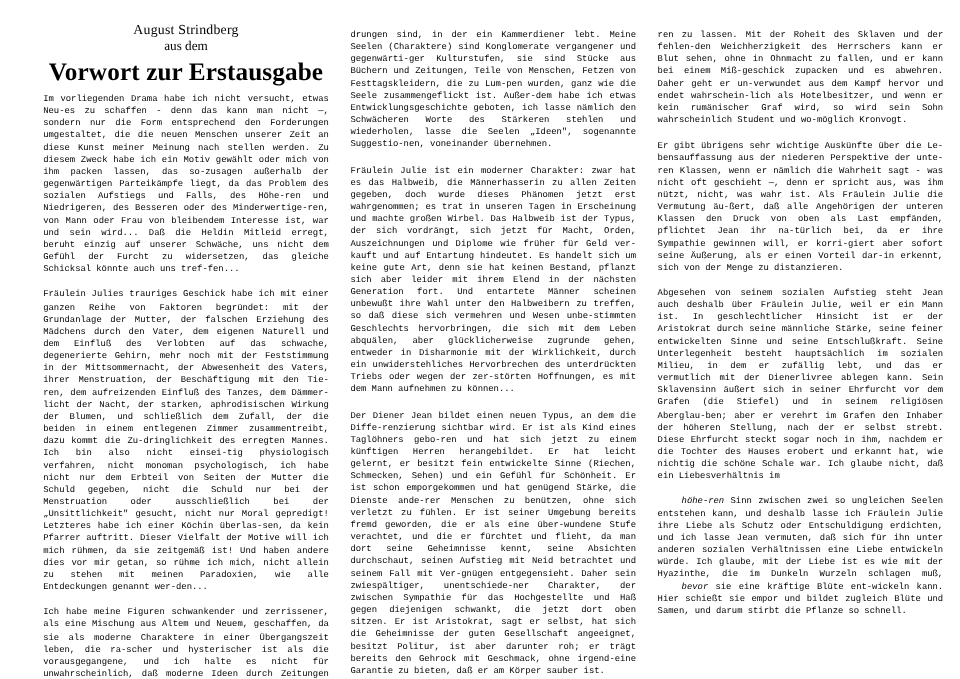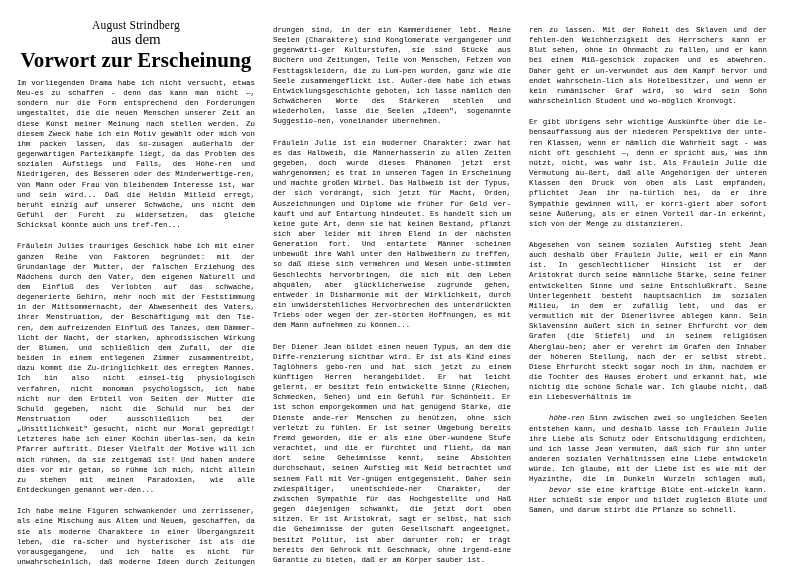--- a/index.html
+++ b/index.html
@@ -29,37 +29,37 @@
     font-family: "Liberation Serif", serif;
     margin: 0 0 5px 0;
   }
   .author {
     font-size: 11.5px;
     line-height: 14px;
     letter-spacing: 0.2px;
     margin-top: 18px;
   }
   .ausdem {
-    font-size: 15px;
+    font-size: 11px;
     line-height: 13px;
     margin-top: 1px;
   }
   .doctitle {
     font-size: 21px;
     line-height: 25px;
     font-weight: bold;
     letter-spacing: 0.1px;
     margin-top: 2px;
     white-space: nowrap;
   }
 
   
   .columns {
     position: absolute;
-    left: 17px;
+    left: 36px;
     top: 0;
     width: 740px;
     height: 566px;
     display: flex;
     gap: 18px;
   }
   .col {
     width: 238px;
     flex: 0 0 238px;
     position: relative;
@@ -88,21 +88,21 @@
 
 <div class="page">
 
   <div class="columns">
 
     <div class="col col-1">
 
       <div class="titleblock">
         <div class="author">August Strindberg</div>
         <div class="ausdem">aus dem</div>
-        <div class="doctitle">Vorwort zur Erscheinung</div>
+        <div class="doctitle">Vorwort zur Erstausgabe</div>
       </div>
 
       <p>Im vorliegenden Drama habe ich nicht versucht, etwas Neu-es zu schaffen - denn das kann man nicht —, sondern nur die Form entsprechend den Forderungen umgestaltet, die die neuen Menschen unserer Zeit an diese Kunst meiner Meinung nach stellen werden. Zu diesem Zweck habe ich ein Motiv gewählt oder mich von ihm packen lassen, das so-zusagen außerhalb der gegenwärtigen Parteikämpfe liegt, da das Problem des sozialen Aufstiegs und Falls, des Höhe-ren und Niedrigeren, des Besseren oder des Minderwertige-ren, von Mann oder Frau von bleibendem Interesse ist, war und sein wird... Daß die Heldin Mitleid erregt, beruht einzig auf unserer Schwäche, uns nicht dem Gefühl der Furcht zu widersetzen, das gleiche Schicksal könnte auch uns tref-fen...</p>
       <p>Fräulein Julies trauriges Geschick habe ich mit einer ganzen Reihe von Faktoren begründet: mit der Grundanlage der Mutter, der falschen Erziehung des Mädchens durch den Vater, dem eigenen Naturell und dem Einfluß des Verlobten auf das schwache, degenerierte Gehirn, mehr noch mit der Feststimmung in der Mittsommernacht, der Abwesenheit des Vaters, ihrer Menstruation, der Beschäftigung mit den Tie-ren, dem aufreizenden Einfluß des Tanzes, dem Dämmer-licht der Nacht, der starken, aphrodisischen Wirkung der Blumen, und schließlich dem Zufall, der die beiden in einem entlegenen Zimmer zusammentreibt, dazu kommt die Zu-dringlichkeit des erregten Mannes. Ich bin also nicht einsei-tig physiologisch verfahren, nicht monoman psychologisch, ich habe nicht nur dem Erbteil von Seiten der Mutter die Schuld gegeben, nicht die Schuld nur bei der Menstruation oder ausschließlich bei der „Unsittlichkeit" gesucht, nicht nur Moral gepredigt! Letzteres habe ich einer Köchin überlas-sen, da kein Pfarrer auftritt. Dieser Vielfalt der Motive will ich mich rühmen, da sie zeitgemäß ist! Und haben andere dies vor mir getan, so rühme ich mich, nicht allein zu stehen mit meinen Paradoxien, wie alle Entdeckungen genannt wer-den...</p>
       <p>Ich habe meine Figuren schwankender und zerrissener, als eine Mischung aus Altem und Neuem, geschaffen, da sie als moderne Charaktere in einer Übergangszeit leben, die ra-scher und hysterischer ist als die vorausgegangene, und ich halte es nicht für unwahrscheinlich, daß moderne Ideen durch Zeitungen und Gespräche bis zu jener Schicht ge-</p>
     </div>
 
     <div class="col col-2">
       <p>drungen sind, in der ein Kammerdiener lebt. Meine Seelen (Charaktere) sind Konglomerate vergangener und gegenwärti-ger Kulturstufen, sie sind Stücke aus Büchern und Zeitungen, Teile von Menschen, Fetzen von Festtagskleidern, die zu Lum-pen wurden, ganz wie die Seele zusammengeflickt ist. Außer-dem habe ich etwas Entwicklungsgeschichte geboten, ich lasse nämlich den Schwächeren Worte des Stärkeren stehlen und wiederholen, lasse die Seelen „Ideen", sogenannte Suggestio-nen, voneinander übernehmen.</p>
       <p>Fräulein Julie ist ein moderner Charakter: zwar hat es das Halbweib, die Männerhasserin zu allen Zeiten gegeben, doch wurde dieses Phänomen jetzt erst wahrgenommen; es trat in unseren Tagen in Erscheinung und machte großen Wirbel. Das Halbweib ist der Typus, der sich vordrängt, sich jetzt für Macht, Orden, Auszeichnungen und Diplome wie früher für Geld ver-kauft und auf Entartung hindeutet. Es handelt sich um keine gute Art, denn sie hat keinen Bestand, pflanzt sich aber leider mit ihrem Elend in der nächsten Generation fort. Und entartete Männer scheinen unbewußt ihre Wahl unter den Halbweibern zu treffen, so daß diese sich vermehren und Wesen unbe-stimmten Geschlechts hervorbringen, die sich mit dem Leben abquälen, aber glücklicherweise zugrunde gehen, entweder in Disharmonie mit der Wirklichkeit, durch ein unwiderstehliches Hervorbrechen des unterdrückten Triebs oder wegen der zer-störten Hoffnungen, es mit dem Mann aufnehmen zu können...</p>

